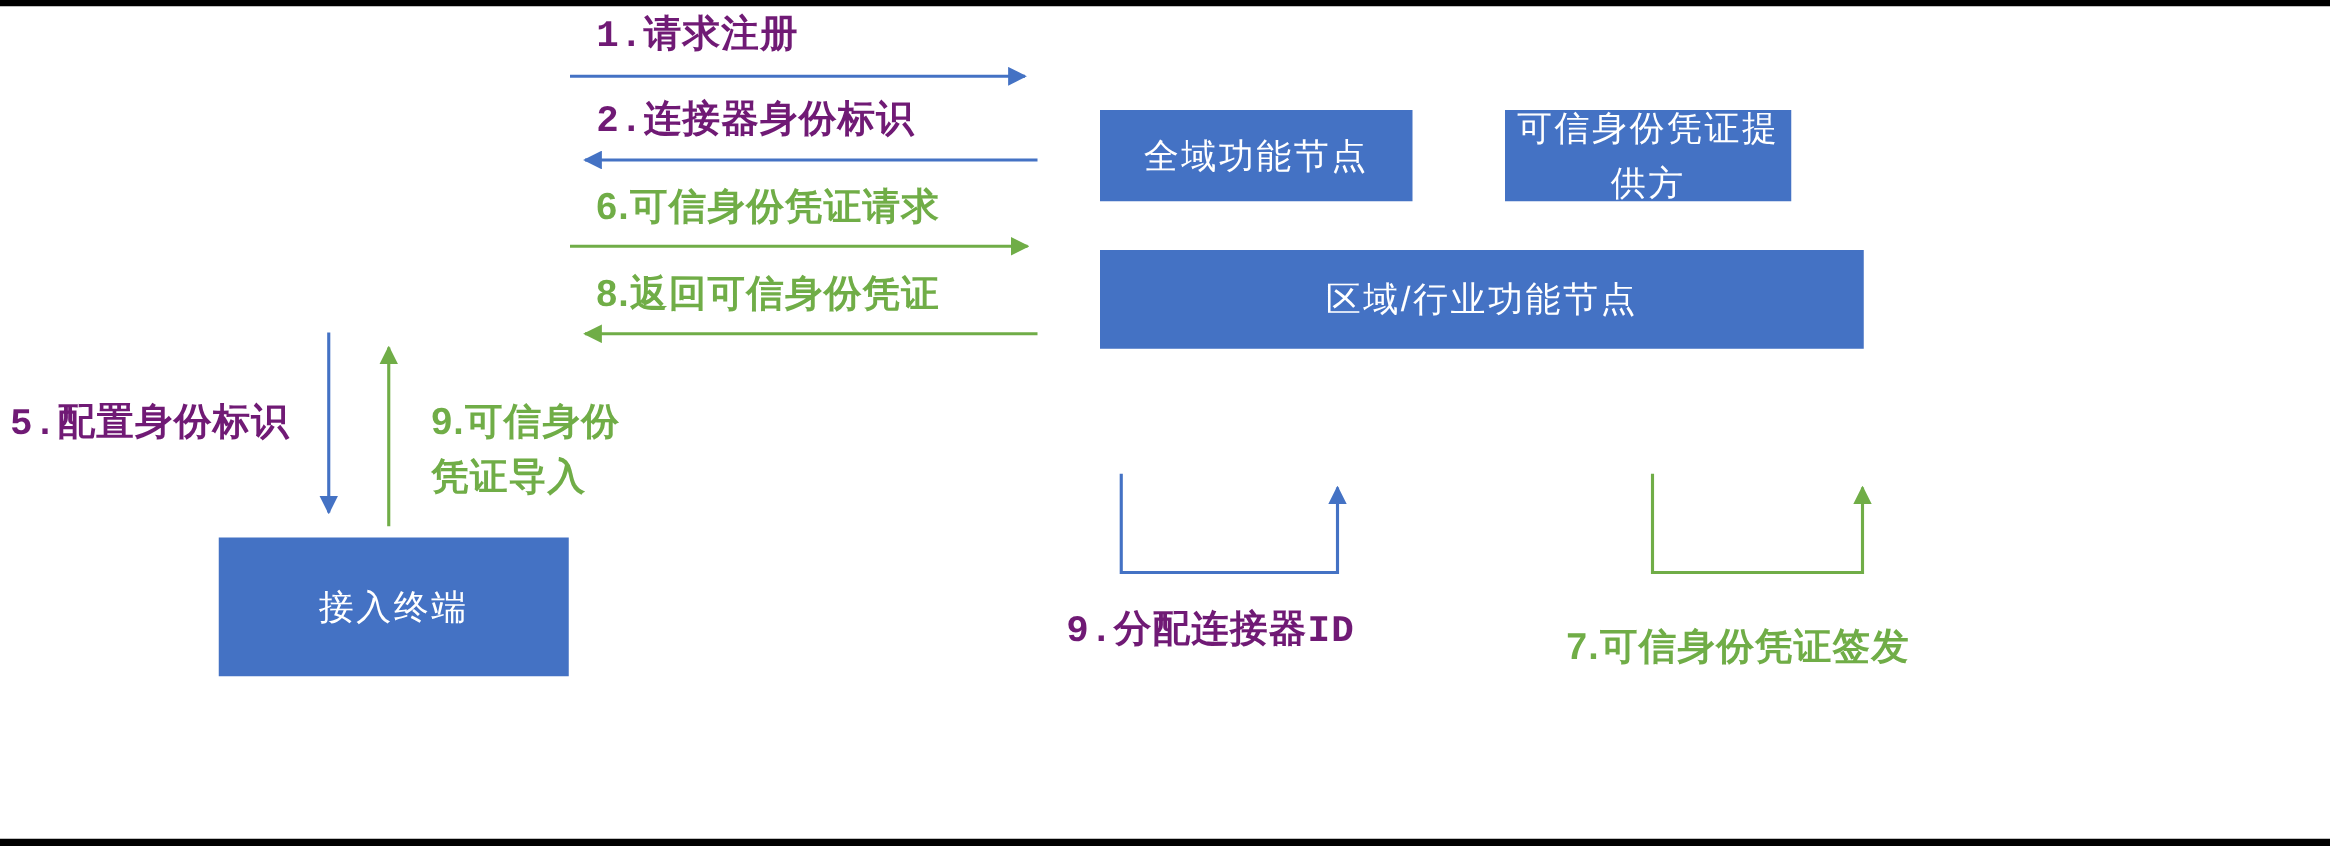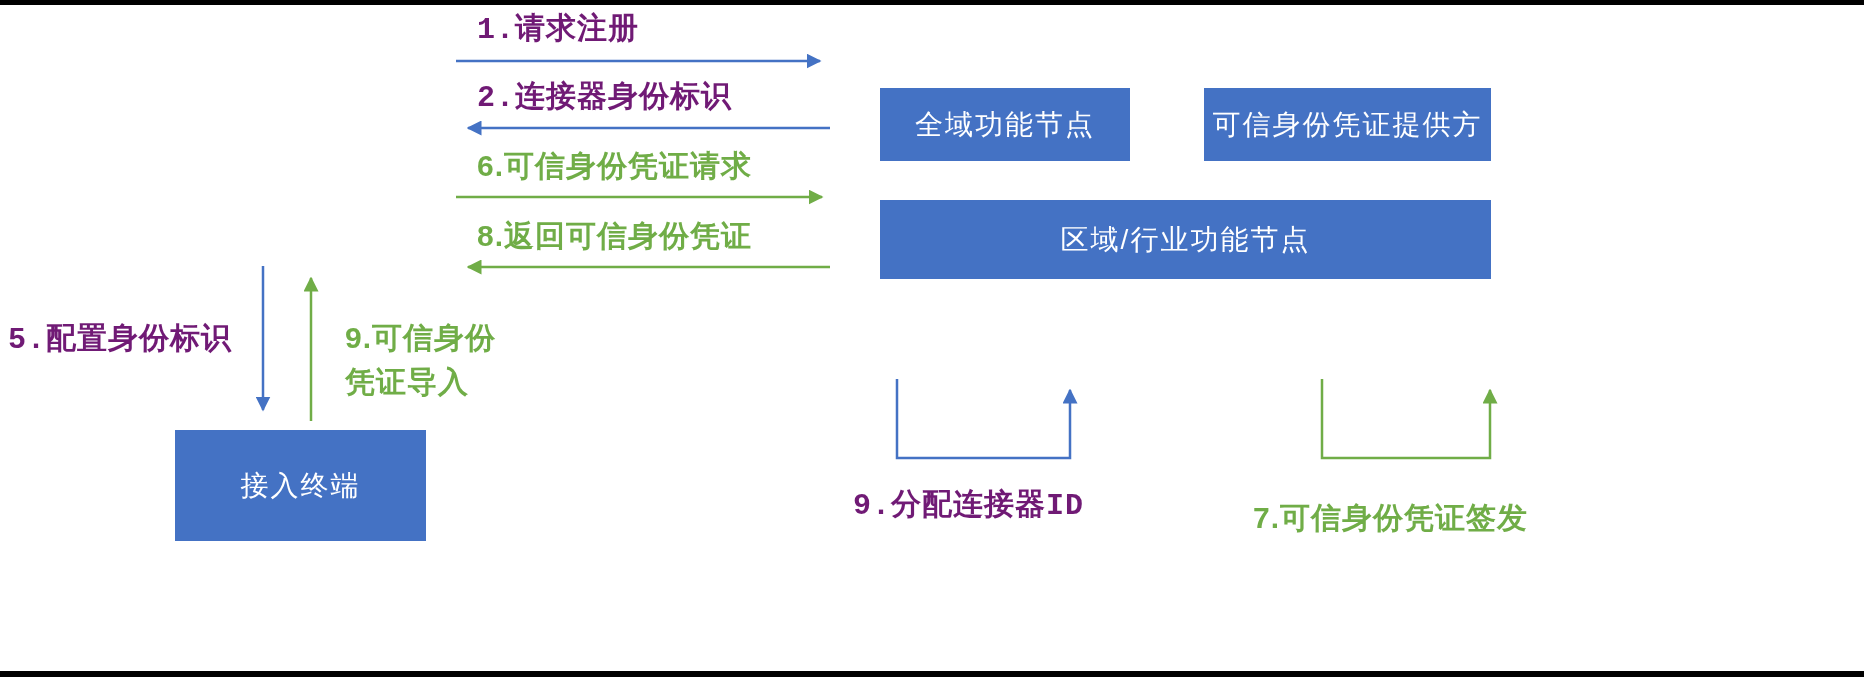--- a/index.html
+++ b/index.html
@@ -94,27 +94,27 @@
 
   <div class="label blue" style="left:8px; top:322px;">5.配置身份标识</div>
   <div class="label green two-line" style="left:345px; top:320px;">
     <span class="line">9.可信身份</span>
     <span class="line">凭证导入</span>
   </div>
 
   <div class="node" style="left:880px; top:88px; width:250px; height:73px;align-items:center;">
     <span class="node-line">全域功能节点</span>
   </div>
-  <div class="node" style="left:1204px; top:88px; width:287px; height:73px;">
+  <div class="node" style="left:1204px; top:88px; width:229px; height:73px;">
     <span class="node-line">可信身份凭证提供方</span>
   </div>
   <div class="node" style="left:880px; top:200px; width:611px; height:79px;">
     <span class="node-line">区域/行业功能节点</span>
   </div>
-  <div class="node" style="left:175px; top:430px; width:251px; height:111px;">
+  <div class="node" style="left:175px; top:430px; width:280px; height:111px;">
     <span class="node-line">接入终端</span>
   </div>
 
   <div class="label blue two-line" style="left:853px; top:488px;">
     <span class="line">9.分配连接器ID</span>
   </div>
   <div class="label green" style="left:1253px; top:500px;">7.可信身份凭证签发</div>
 
 </div>
 

